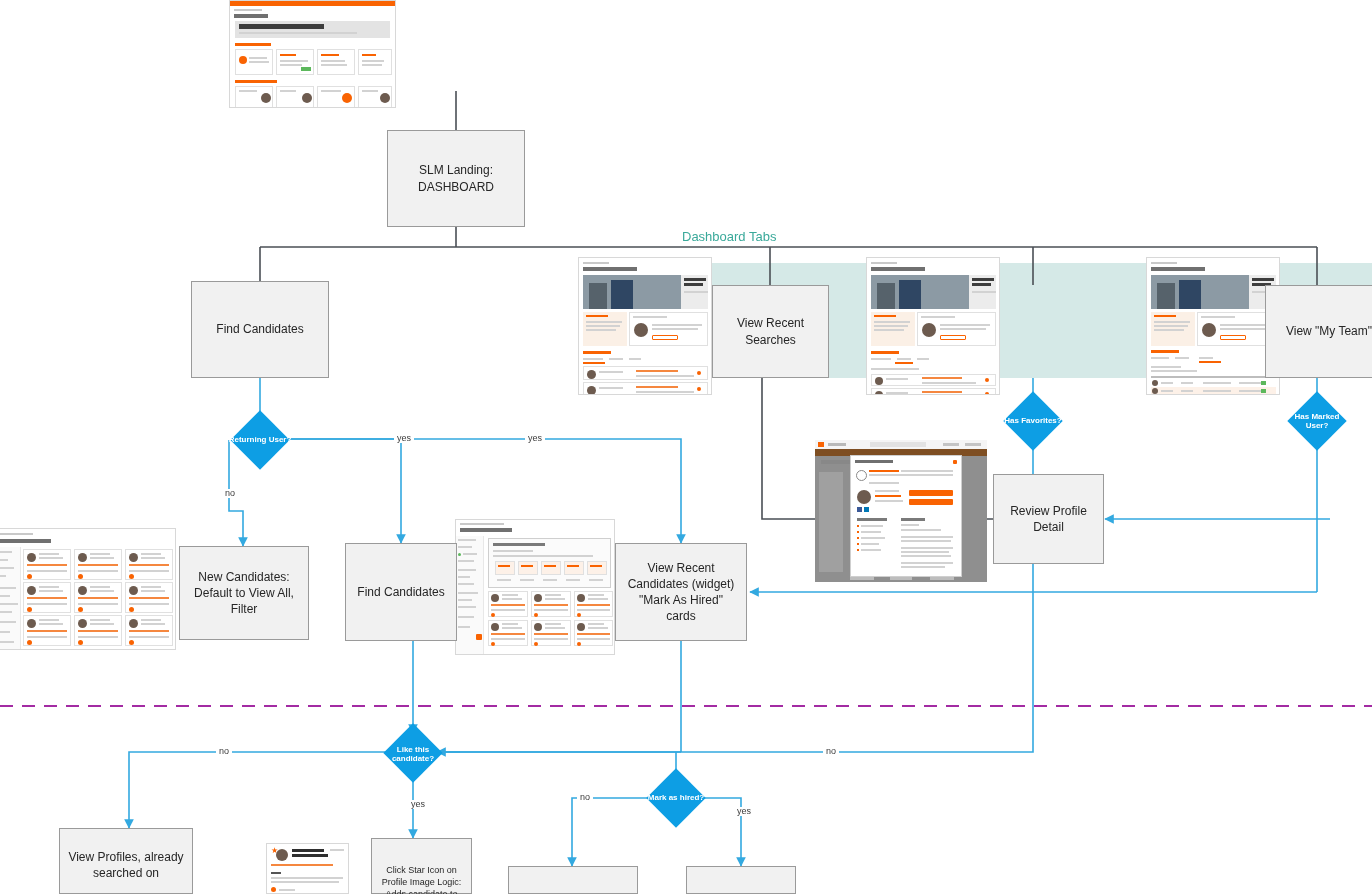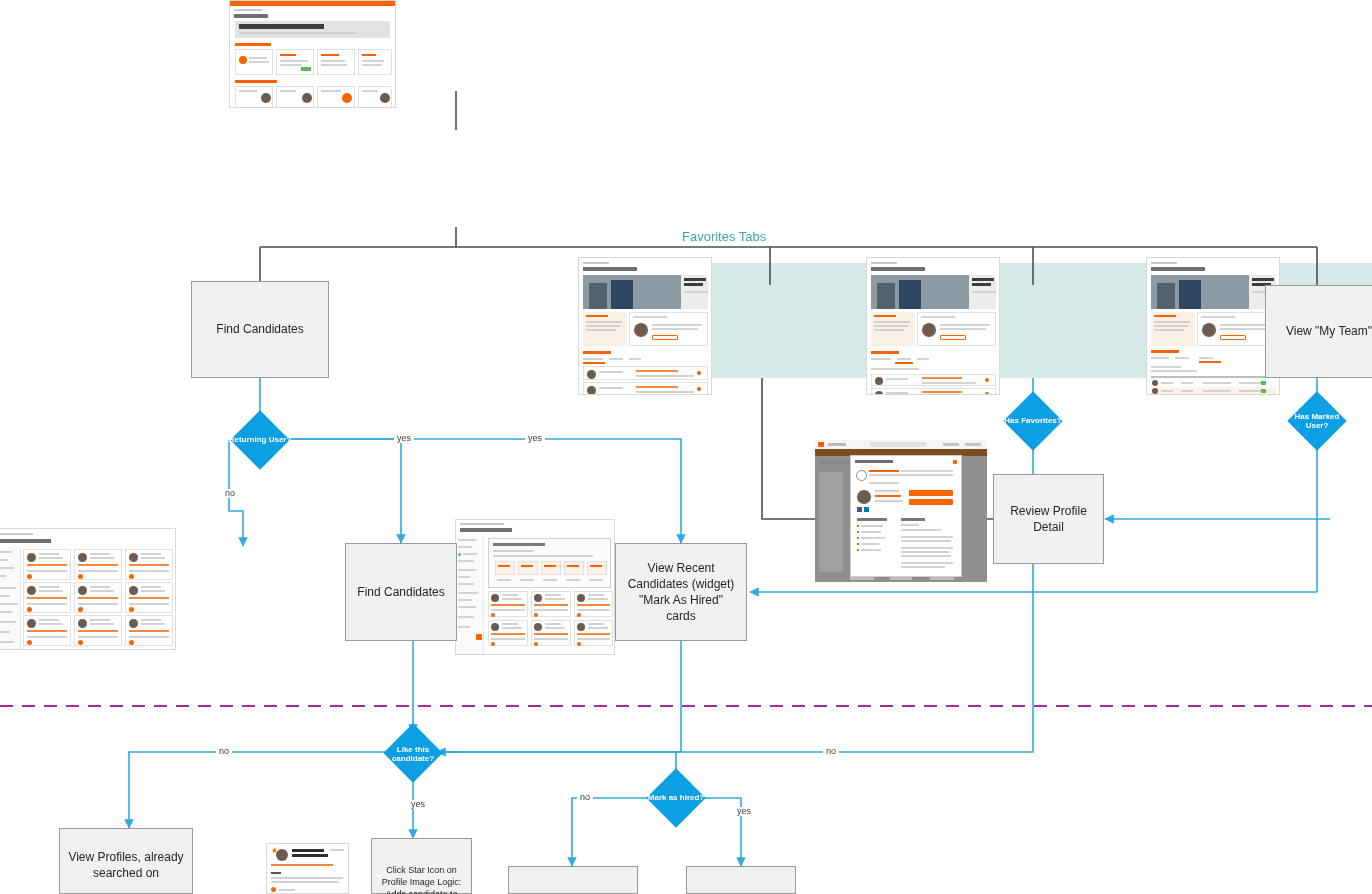--- a/index.html
+++ b/index.html
@@ -626,31 +626,40 @@
     <div class="t-line" style="right:4px; top:5px; width:14px;"></div>
     <div class="t-oline" style="left:4px; top:20px; width:62px;"></div>
     <div class="t-line" style="left:4px; top:28px; width:10px; background:#555;"></div>
     <div class="t-line" style="left:4px; top:33px; width:72px;"></div>
     <div class="t-line" style="left:4px; top:37px; width:68px;"></div>
     <div class="t-dot" style="left:4px; top:43px; width:5px; height:5px;"></div>
     <div class="t-line" style="left:12px; top:45px; width:16px;"></div>
   </div>
 
 
+  <div class="box layer-node" style="left:387px; top:130px; width:138px; height:97px;">
+    <span>SLM Landing: DASHBOARD</span>
+  </div>
 
   <div class="box layer-node" style="left:191px; top:281px; width:138px; height:97px;">
     <span>Find Candidates</span>
   </div>
 
+  <div class="box layer-node" style="left:712px; top:285px; width:117px; height:93px;">
+    <span>View Recent Searches</span>
+  </div>
 
 
   <div class="box layer-node" style="left:1265px; top:285px; width:128px; height:93px;">
     <span>View "My Team"</span>
   </div>
 
+  <div class="box layer-node" style="left:179px; top:546px; width:130px; height:94px;">
+    <span>New Candidates: Default to View All, Filter</span>
+  </div>
 
   <div class="box layer-node" style="left:345px; top:543px; width:112px; height:98px;">
     <span>Find Candidates</span>
   </div>
 
   <div class="box layer-node" style="left:615px; top:543px; width:132px; height:98px;">
     <span>View Recent Candidates (widget) "Mark As Hired" cards</span>
   </div>
 
   <div class="box layer-node" style="left:993px; top:474px; width:111px; height:90px;">
@@ -696,15 +705,15 @@
 
   <div class="edge-label layer-label" style="left:394px; top:434px;">yes</div>
   <div class="edge-label layer-label" style="left:525px; top:434px;">yes</div>
   <div class="edge-label layer-label" style="left:222px; top:489px;">no</div>
   <div class="edge-label layer-label" style="left:216px; top:747px;">no</div>
   <div class="edge-label layer-label" style="left:823px; top:747px;">no</div>
   <div class="edge-label layer-label" style="left:408px; top:800px;">yes</div>
   <div class="edge-label layer-label" style="left:577px; top:793px;">no</div>
   <div class="edge-label layer-label" style="left:734px; top:807px;">yes</div>
 
-  <div class="section-label layer-label" style="left:682px; top:229px;">Favorites Tabs</div>
+  <div class="section-label layer-label" style="left:682px; top:229px;">Dashboard Tabs</div>
 
 </div>
 
 </body></html>

